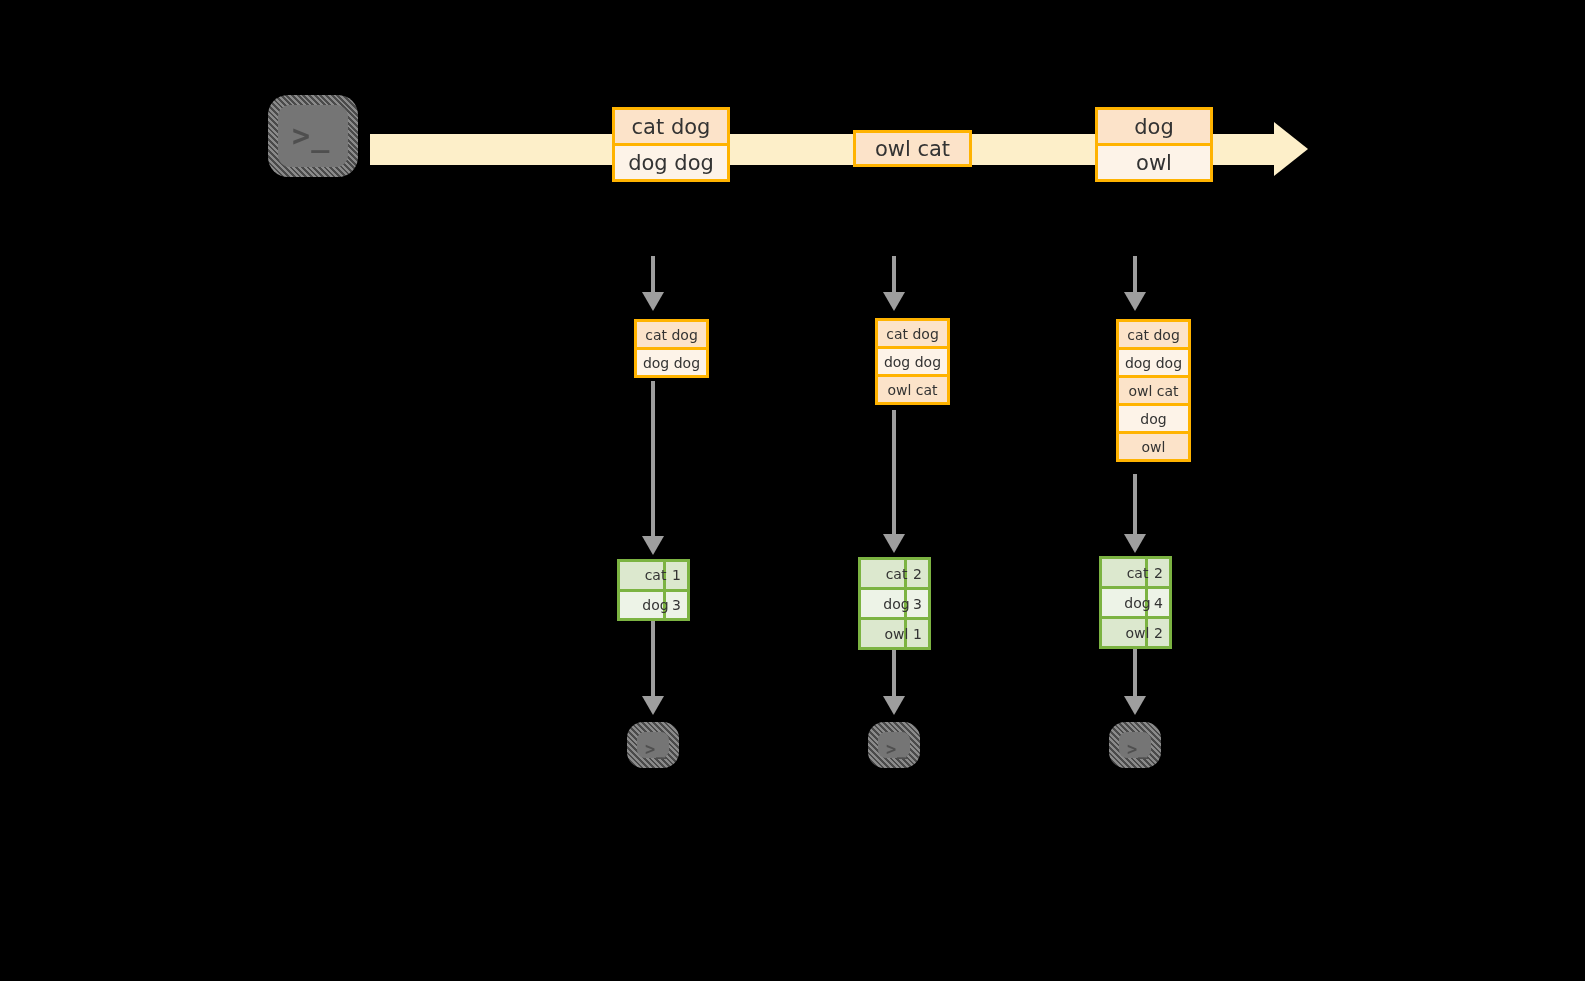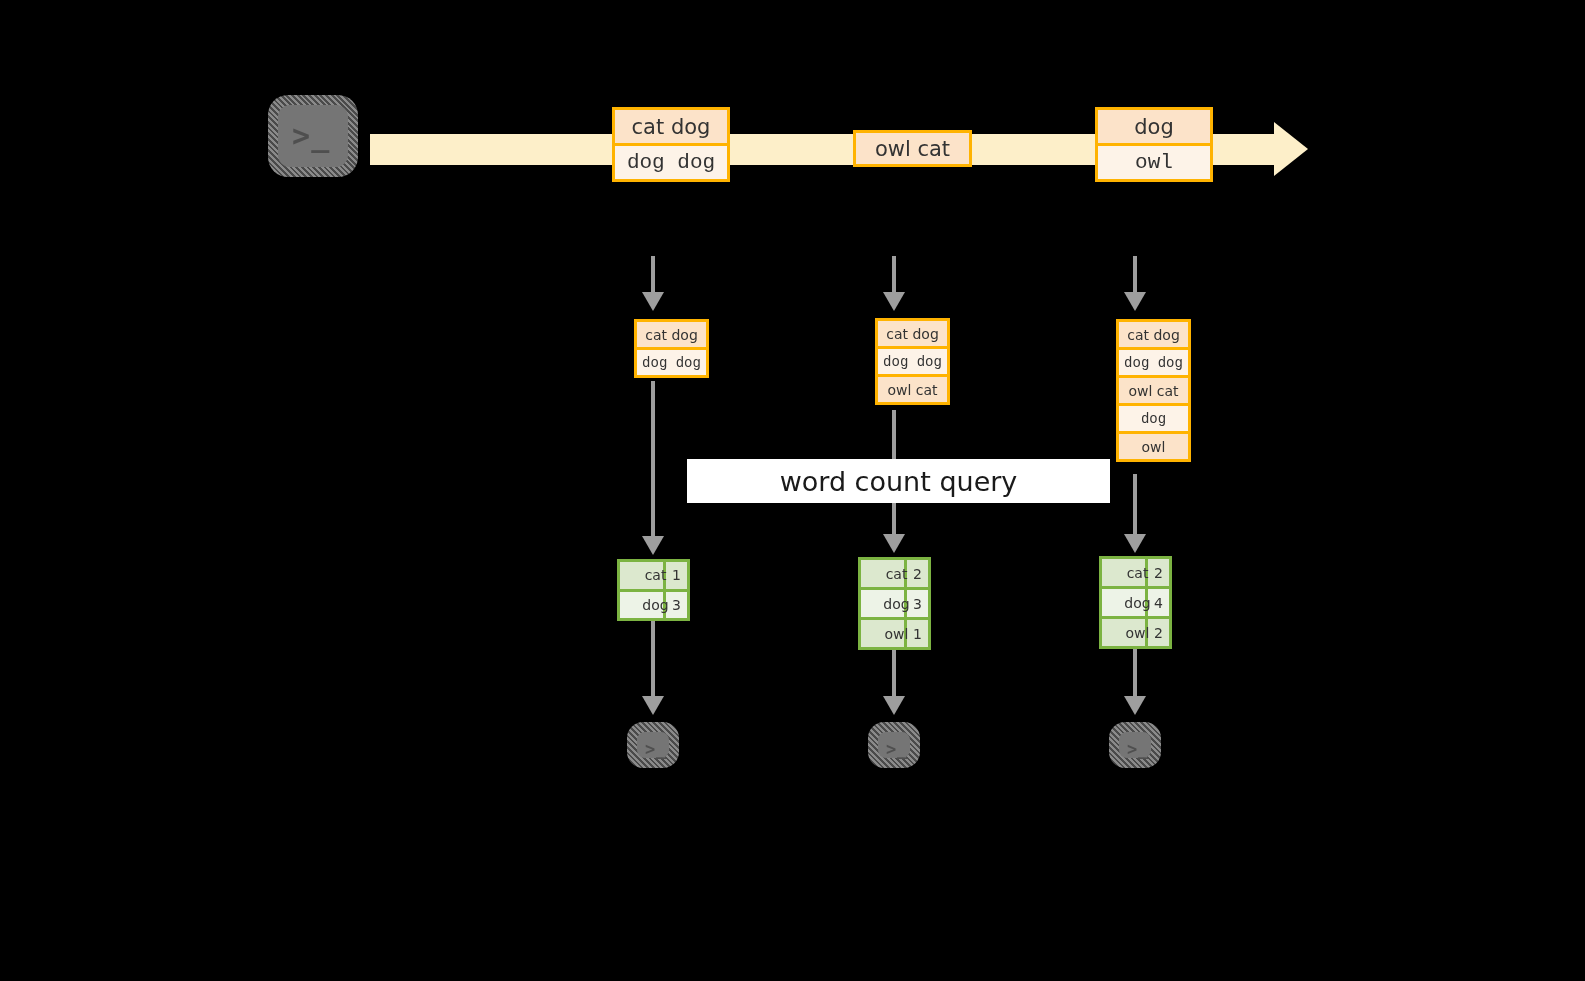--- a/index.html
+++ b/index.html
@@ -84,21 +84,21 @@
     box-sizing: border-box;
     border: 3px solid #FFB300;
     background: #FCE3C9;
     color: #333333;
     display: flex;
     align-items: center;
     justify-content: center;
     text-align: center;
     white-space: nowrap;
   }
-  .rec.light { background: #FDF3E8; font-family: Liberation Mono, monospace; }
+  .rec.light { background: #FDF3E8; }
 
   .rec-big { font-size: 21px; }
   .rec-small { font-size: 14px; }
 
   
   .stack { position: absolute; padding-left: 18px; }
   .stack .rec { position: relative; display: flex; }
 
   
   .gtable {
@@ -292,15 +292,14 @@
 
   <div class="vline" style="left:1133px; top:649px; height:50px;"></div>
   <div class="vhead" style="left:1124px; top:696px;"></div>
 
   <div class="terminal terminal-small" style="left:1109px; top:722px;">
     <div class="hatch"></div>
     <div class="inner"></div>
     <div class="glyph">&gt;_</div>
   </div>
 
-  <div class="qlabel">word count query</div>
 
 </div>
 
 </body></html>

